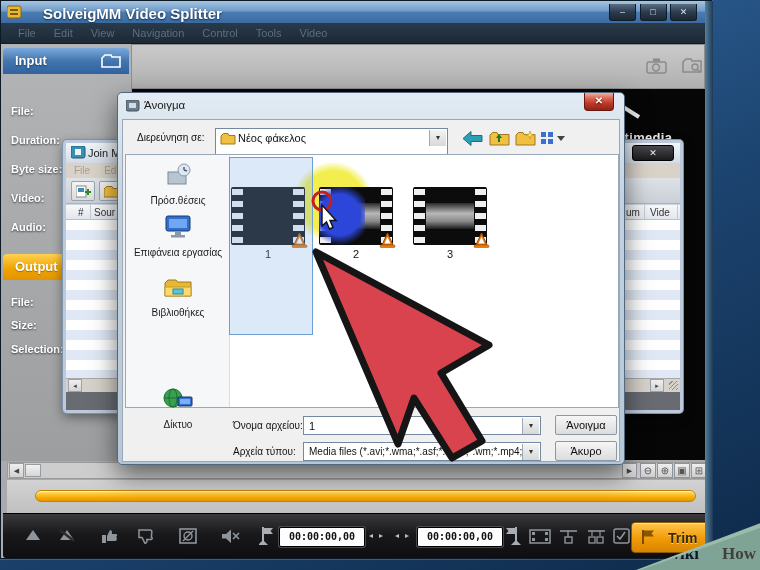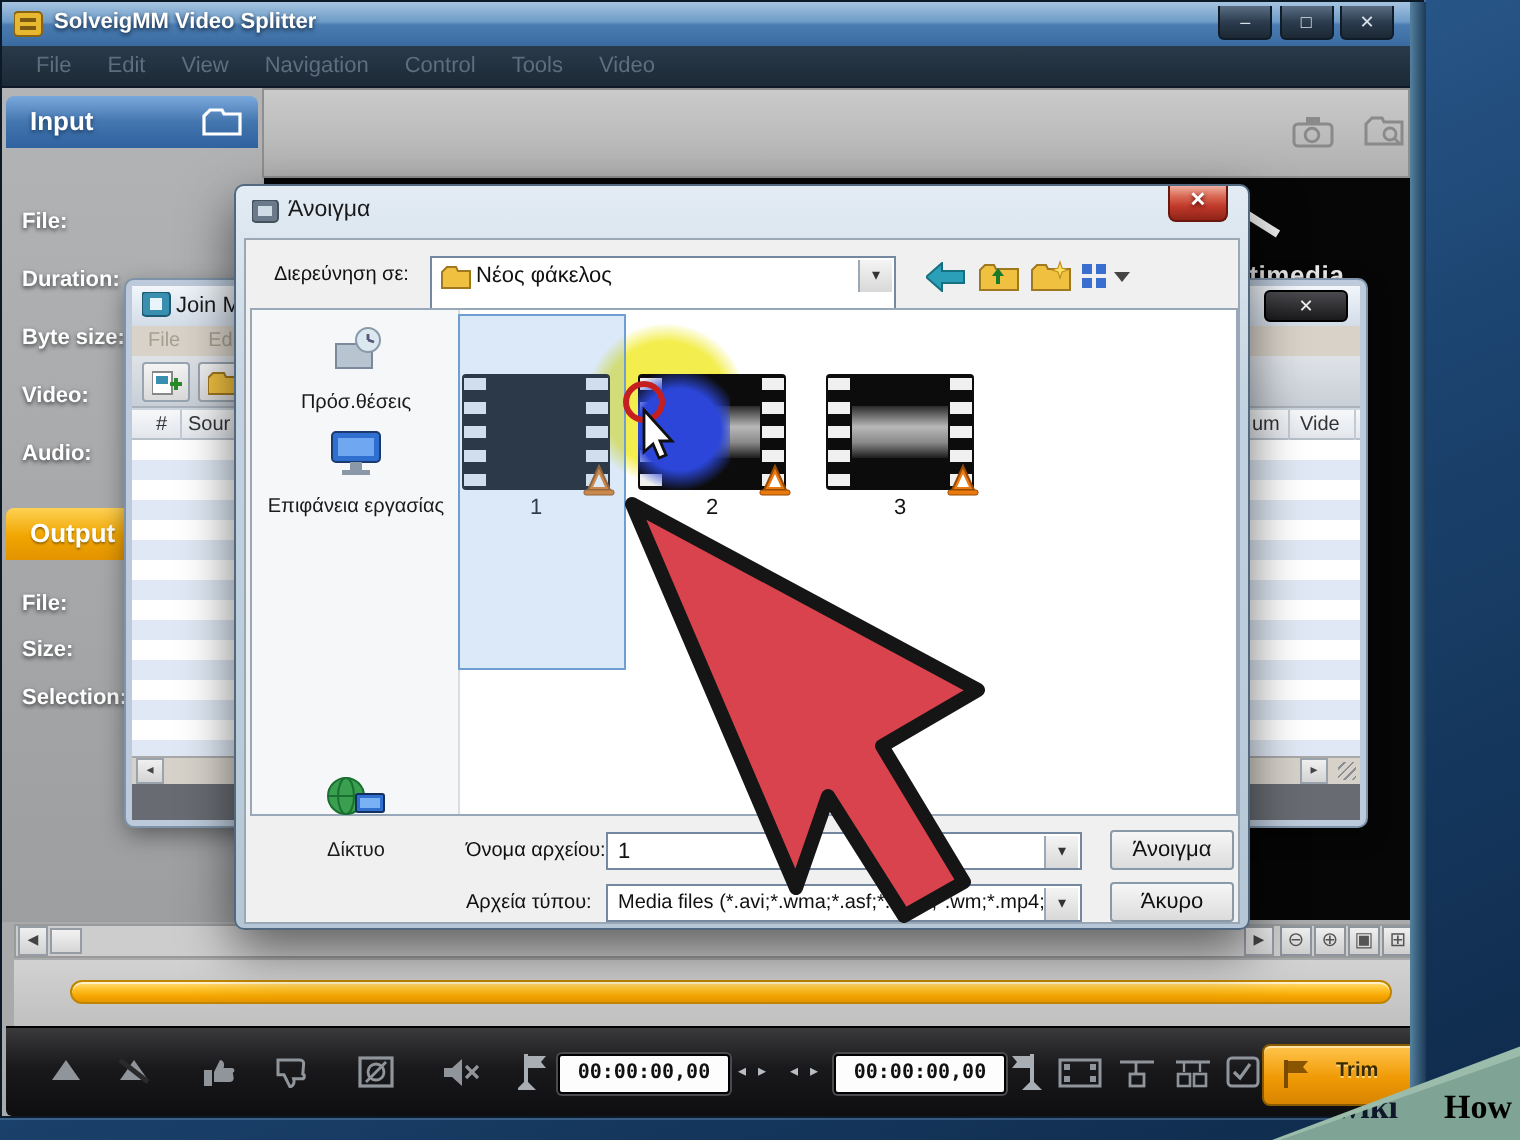--- a/index.html
+++ b/index.html
@@ -5,21 +5,21 @@
   html,body{margin:0;padding:0;background:#333;}
   #screen{position:relative;width:760px;height:570px;overflow:hidden;
     font-family:"Liberation Sans",sans-serif;
     background:linear-gradient(155deg,#4584b8 0%,#2f6298 22%,#1c4470 55%,#0e2a4a 100%);}
   .a{position:absolute;box-sizing:border-box;}
   
   .app{left:0;top:0;width:712px;height:559px;background:#a8aaac;border:1px solid #0c1a28;
     box-shadow:0 0 0 1px rgba(120,160,200,.35);}
   .titlebar{left:0;top:0;width:710px;height:22px;
     background:linear-gradient(180deg,#a6c4e0 0%,#6e9cc8 45%,#4a7cb2 52%,#3a6aa0 100%);}
-  .apptitle{left:26px;top:4px;font-size:11px;font-weight:bold;color:#fff;text-shadow:0 1px 2px #12253a;}
+  .apptitle{left:42px;top:4px;font-size:15px;font-weight:bold;color:#fff;text-shadow:0 1px 2px #12253a;}
   .winbtn{width:27px;height:17px;margin-left:-1px;display:inline-block;text-align:center;line-height:16px;
     font-size:9px;color:#d8e0e8;background:linear-gradient(180deg,#5a6e84,#2c3c4e 50%,#1b2733);
     border:1px solid #101c28;border-top:0;border-radius:0 0 3px 3px;box-sizing:border-box;}
   .menubar{left:0;top:22px;width:710px;height:21px;background:linear-gradient(180deg,#2a3a4a,#1c2936);
     border-bottom:1px solid #101a26;display:flex;align-items:center;padding-left:8px;}
   .menubar span{color:#5e6e7e;font-size:11px;padding:0 9px;}
   .sidebar{left:0;top:43px;width:130px;height:417px;background:linear-gradient(180deg,#b2b4b6,#9c9ea0);}
   .sechdr{left:2px;width:126px;height:26px;border-radius:4px 4px 0 0;color:#fff;font-weight:bold;
     font-size:13px;padding:5px 0 0 12px;}
   .hdr-input{top:4px;background:linear-gradient(180deg,#7aa8dc,#4376ae 50%,#2f62a0);text-shadow:0 1px 2px #1a3a60;}
@@ -104,28 +104,28 @@
     box-shadow:inset 0 1px 0 rgba(255,255,255,.6);}
   .ctrlbar{left:2px;top:512px;width:707px;height:45px;border-top:1px solid #000;border-radius:0 0 3px 3px;
     background:linear-gradient(180deg,#3a3a3c,#19191b 45%,#0e0e10);}
   .cicon{position:absolute;top:14px;}
   .timefield{position:absolute;top:13px;width:84px;height:18px;background:#fdfdfd;border:1px solid #000;
     border-radius:2px;font-family:"DejaVu Sans Mono",monospace;font-size:10px;font-weight:bold;color:#111;
     text-align:center;line-height:17px;box-shadow:0 0 0 1px #4a4a4e;}
   .spin{position:absolute;top:17px;font-size:8px;color:#b8bec4;}
   .trimbtn{position:absolute;left:628px;top:8px;width:76px;height:29px;border-radius:4px;border:1px solid #8a5a00;
     background:linear-gradient(180deg,#ffc54d,#f09a05 55%,#d88400);box-shadow:inset 0 1px 0 rgba(255,255,255,.5);}
-  .trimtxt{position:absolute;left:36px;top:7px;font-size:10px;font-weight:bold;color:#3a2a00;text-shadow:0 1px 0 #ffd57a;}
+  .trimtxt{position:absolute;left:36px;top:7px;font-size:14px;font-weight:bold;color:#3a2a00;text-shadow:0 1px 0 #ffd57a;}
   
   .wm2{left:636px;top:510px;width:124px;height:60px;background:#9cbcab;
     clip-path:polygon(0 100%,100% 22%,100% 100%);z-index:70;}
   .wm{left:640px;top:514px;width:120px;height:56px;background:#7fa394;
     clip-path:polygon(0 100%,100% 25%,100% 100%);z-index:71;}
   .wmtxt{position:absolute;right:4px;bottom:6px;font-family:"Liberation Serif",serif;font-weight:bold;font-size:17px;}
-  .wmtxt .wiki{color:#0f172a;} .wmtxt .how{color:#000000;margin-left:23px;}
+  .wmtxt .wiki{color:#0f172a;} .wmtxt .how{color:#404040;margin-left:23px;}
   .arrowlayer{left:0;top:0;width:760px;height:570px;z-index:60;pointer-events:none;}
 </style>
 </head>
 <body>
 
 <div id="screen">
 
   <div class="a app">
 
     <div class="a titlebar">
@@ -383,20 +383,28 @@
           </div>
           <div class="place" style="top:6px">
             <svg width="34" height="28">
               <rect x="7" y="11" width="18" height="12" fill="#b8c4d0" stroke="#7a8a9a"></rect>
               <circle cx="23" cy="9" r="6" fill="#dce8f0" stroke="#8899aa"></circle>
               <line x1="23" y1="6" x2="23" y2="9" stroke="#557" stroke-width="1.4"></line>
               <line x1="23" y1="9" x2="26" y2="10" stroke="#557" stroke-width="1.4"></line>
             </svg>
             <span class="lbl">Πρόσ.θέσεις</span>
           </div>
+          <div class="place" style="top:120px">
+            <svg width="34" height="26">
+              <path d="M4 8l3-3h8l1.5 2H30v14H4z" fill="#e8b830" stroke="#a07820"></path>
+              <path d="M4 12h26v9H4z" fill="#ffd870" stroke="#c09a30"></path>
+              <rect x="12" y="14" width="10" height="5" fill="#58c8d8" stroke="#2a8a9a"></rect>
+            </svg>
+            <span class="lbl">Βιβλιοθήκες</span>
+          </div>
           <div class="place" style="top:232px">
             <svg width="34" height="26">
               <circle cx="12" cy="11" r="9" fill="#3aa050" stroke="#1a7030"></circle>
               <ellipse cx="12" cy="11" rx="4" ry="9" fill="none" stroke="#1a7030"></ellipse>
               <line x1="3" y1="11" x2="21" y2="11" stroke="#1a7030"></line>
               <rect x="17" y="10" width="14" height="9" rx="1" fill="#2f6fd0" stroke="#14305c"></rect>
               <rect x="19" y="12" width="10" height="5" fill="#7ab0f4"></rect>
             </svg>
             <span class="lbl">Δίκτυο</span>
           </div>

